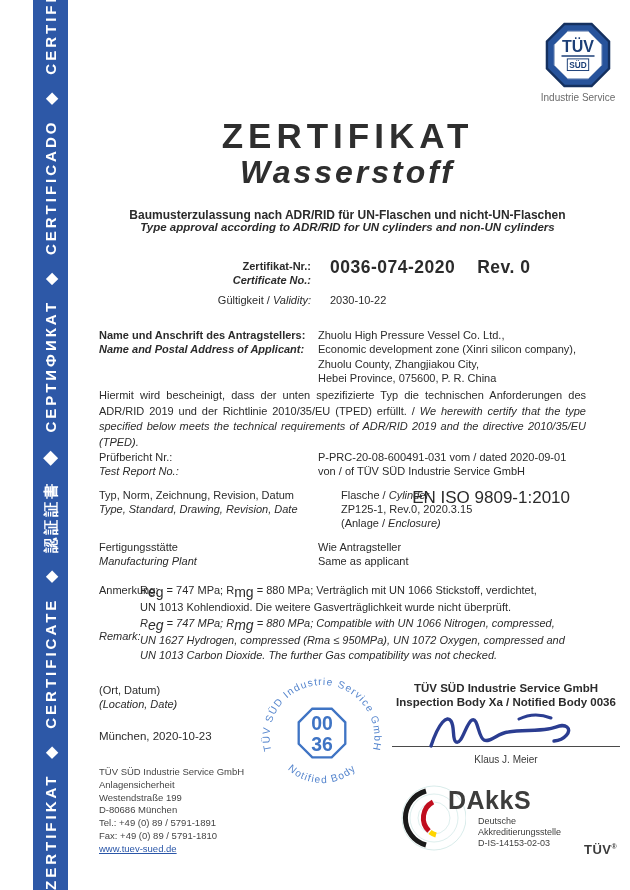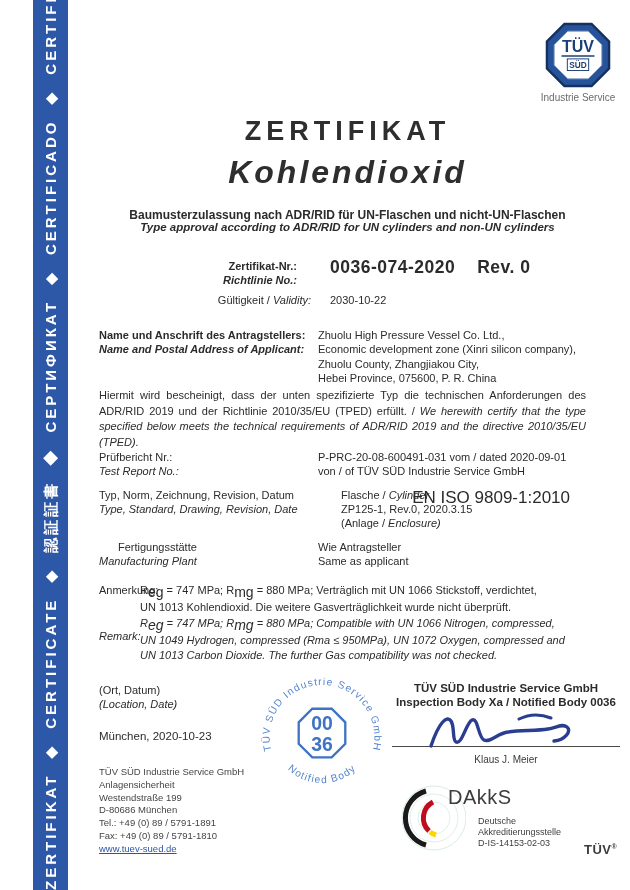--- a/index.html
+++ b/index.html
@@ -11,49 +11,49 @@
   .bar-inner{position:absolute;left:33px;top:890px;width:890px;height:35px;line-height:35px;
              transform:rotate(-90deg);transform-origin:0 0;text-align:center;color:#ffffff;
              font-weight:bold;font-size:15px;letter-spacing:3px;word-spacing:8px;white-space:nowrap;}
 
   
   .tuv-logo{position:absolute;left:522px;top:22px;width:112px;text-align:center;}
   .tuv-logo svg{display:block;margin:0 auto;}
   .tuv-caption{font-size:10px;color:#6b6b6b;margin-top:4px;}
 
   .center-col{position:absolute;left:90px;width:515px;text-align:center;}
-  .title-de{top:116px;font-size:27px;font-weight:bold;letter-spacing:5px;color:#2e2e2e;}
+  .title-de{top:116px;font-size:35px;font-weight:bold;letter-spacing:5px;color:#2e2e2e;}
   .title-en{top:154px;font-size:32px;font-weight:bold;font-style:italic;letter-spacing:3px;color:#2e2e2e;}
   .subtitle-de{top:208px;font-size:12px;font-weight:bold;}
   .subtitle-en{top:221px;font-size:11.5px;font-weight:bold;font-style:italic;}
 
   .lbl{font-size:11px;line-height:14px;}
   .it{font-style:italic;}
   .b{font-weight:bold;}
 
-  .certno-label{position:absolute;left:81px;width:216px;top:259px;text-align:right;}
+  .certno-label{position:absolute;left:95px;width:216px;top:259px;text-align:right;}
   .certno-value{position:absolute;left:330px;top:257px;font-size:17.5px;font-weight:bold;letter-spacing:.5px;}
   .certno-rev{display:inline-block;margin-left:22px;}
   .validity-label{position:absolute;left:95px;width:216px;top:293px;text-align:right;}
   .validity-value{position:absolute;left:330px;top:293px;}
 
   .applicant-label{position:absolute;left:99px;top:328px;}
   .applicant-value{position:absolute;left:318px;top:328px;}
   .applicant-value .lbl{line-height:14.3px;}
 
   .statement{position:absolute;left:99px;top:388px;width:487px;font-size:11px;line-height:15.6px;text-align:justify;}
 
   .report-label{position:absolute;left:99px;top:450px;}
   .report-value{position:absolute;left:318px;top:450px;}
 
   .type-label{position:absolute;left:99px;top:488px;}
   .type-value{position:absolute;left:318px;top:488px;margin-left:23px;}
   .type-standard{position:absolute;right:60px;top:488px;font-size:17px;font-weight:normal;}
 
-  .plant-label{position:absolute;left:99px;top:540px;text-align:right;}
+  .plant-label{position:absolute;left:99px;top:540px;}
   .plant-value{position:absolute;left:318px;top:540px;}
 
   .remark-row{position:absolute;left:99px;top:583px;width:487px;font-size:11px;line-height:15.2px;}
   .remark-label-de{position:absolute;left:0;top:0;}
   .remark-label-en{position:absolute;left:0;top:45.6px;font-style:italic;}
   .remark-text{margin-left:41px;}
   .remark-text sub{font-size:14px;}
 
   .issue-block{position:absolute;left:99px;top:683px;}
   .issue-date{position:absolute;left:99px;top:730px;font-size:11.5px;}
@@ -66,21 +66,21 @@
   .sig-org{font-size:11.5px;font-weight:bold;line-height:13.5px;}
   .sig-svg{display:block;margin:1px auto 0;}
   .sig-line{border-top:1.5px solid #4a4a4a;margin-top:-6px;}
   .sig-name{font-size:10px;margin-top:7px;color:#3a3a3a;}
 
   .footer-address{position:absolute;left:99px;top:766px;font-size:9.5px;line-height:12.8px;color:#454545;}
   .footer-address a{color:#2a56a8;}
 
   .dakks{position:absolute;left:412px;top:786px;width:210px;color:#3d3d3c;}
   .dakks-arcs{position:absolute;left:-16px;top:-4px;}
-  .dakks-name{position:absolute;left:36px;top:0;font-size:20px;font-weight:normal;letter-spacing:.5px;}
+  .dakks-name{position:absolute;left:36px;top:0;font-size:25px;font-weight:bold;letter-spacing:.5px;}
   .dakks-lines{position:absolute;left:66px;top:30px;font-size:9px;line-height:11px;}
 
   .tuv-mark{position:absolute;left:584px;top:842px;font-size:13px;font-weight:bold;color:#3c3c3c;letter-spacing:.5px;}
   .tuv-mark sup{font-size:7px;}
 </style>
 </head>
 <body>
 
 <div id="page">
 
@@ -93,27 +93,27 @@
       <polygon points="23.5,9.5 44.5,9.5 58.5,23.5 58.5,44.5 44.5,58.5 23.5,58.5 9.5,44.5 9.5,23.5" fill="#ffffff" stroke="#8fa4c4" stroke-width="1"></polygon>
       <text x="34" y="31" text-anchor="middle" font-size="16.5" font-weight="bold" fill="#1c3f77">TÜV</text>
       <line x1="17" y1="35" x2="51" y2="35" stroke="#1c3f77" stroke-width="1.6"></line>
       <rect x="23" y="38" width="22" height="12" fill="#ffffff" stroke="#1c3f77" stroke-width="1"></rect>
       <text x="34" y="47.5" text-anchor="middle" font-size="8.5" font-weight="bold" fill="#1c3f77">SÜD</text>
     </svg>
     <div class="tuv-caption">Industrie Service</div>
   </div>
 
   <div class="center-col title-de">ZERTIFIKAT</div>
-  <div class="center-col title-en">Kohlendioxid</div>
+  <div class="center-col title-en">Wasserstoff</div>
   <div class="center-col subtitle-de">Baumusterzulassung nach ADR/RID für UN-Flaschen und nicht-UN-Flaschen</div>
   <div class="center-col subtitle-en">Type approval according to ADR/RID for UN cylinders and non-UN cylinders</div>
 
   <div class="certno-label">
     <div class="lbl b">Zertifikat-Nr.:</div>
-    <div class="lbl b it">Richtlinie No.:</div>
+    <div class="lbl b it">Certificate No.:</div>
   </div>
   <div class="certno-value"><span>0036-074-2020</span><span class="certno-rev">Rev. 0</span></div>
 
   <div class="validity-label lbl"><span>Gültigkeit /</span> <span class="it">Validity:</span></div>
   <div class="validity-value lbl">2030-10-22</div>
 
   <div class="applicant-label">
     <div class="lbl b">Name und Anschrift des Antragstellers:</div>
     <div class="lbl b it">Name and Postal Address of Applicant:</div>
   </div>
@@ -155,21 +155,21 @@
     <div class="lbl">Same as applicant</div>
   </div>
 
   <div class="remark-row">
     <span class="remark-label-de">Anmerkung:</span>
     <span class="remark-label-en">Remark:</span>
     <div class="remark-text">
       <div><span>R</span><sub>eg</sub><span> = 747 MPa; R</span><sub>mg</sub><span> = 880 MPa; Verträglich mit UN 1066 Stickstoff, verdichtet,</span></div>
       <div>UN 1013 Kohlendioxid. Die weitere Gasverträglichkeit wurde nicht überprüft.</div>
       <div class="it"><span>R</span><sub>eg</sub><span> = 747 MPa; R</span><sub>mg</sub><span> = 880 MPa; Compatible with UN 1066 Nitrogen, compressed,</span></div>
-      <div class="it">UN 1049 Hydrogen, compressed (Rma ≤ 950MPa), UN 1072 Oxygen, compressed and</div>
+      <div class="it">UN 1627 Hydrogen, compressed (Rma ≤ 950MPa), UN 1072 Oxygen, compressed and</div>
       <div class="it">UN 1013 Carbon Dioxide. The further Gas compatibility was not checked.</div>
     </div>
   </div>
 
   <div class="issue-block">
     <div class="lbl">(Ort, Datum)</div>
     <div class="lbl it">(Location, Date)</div>
   </div>
   <div class="issue-date">München, 2020-10-23</div>
 

